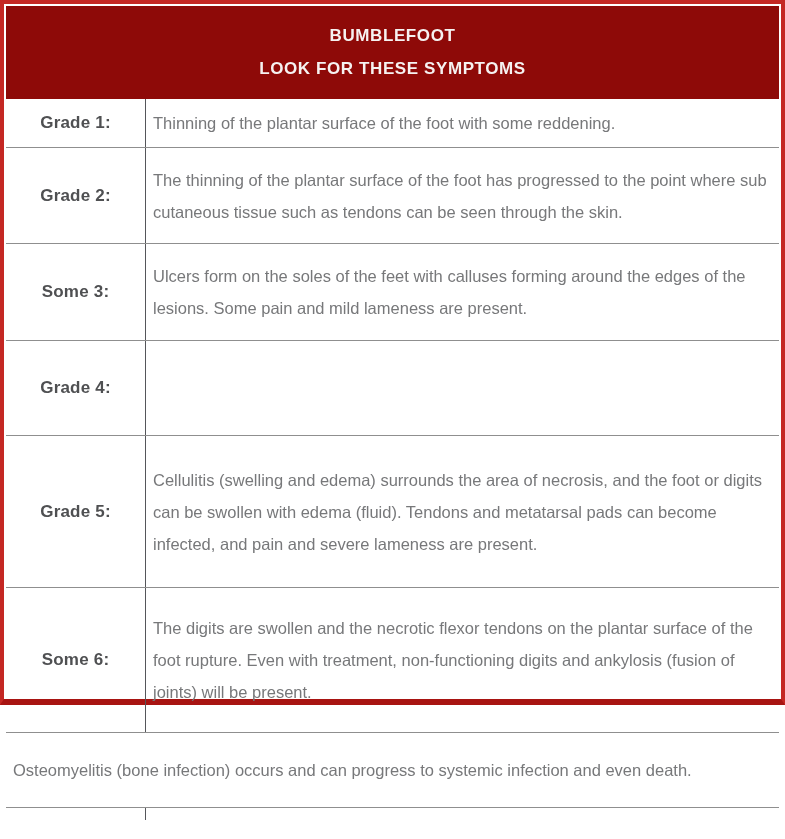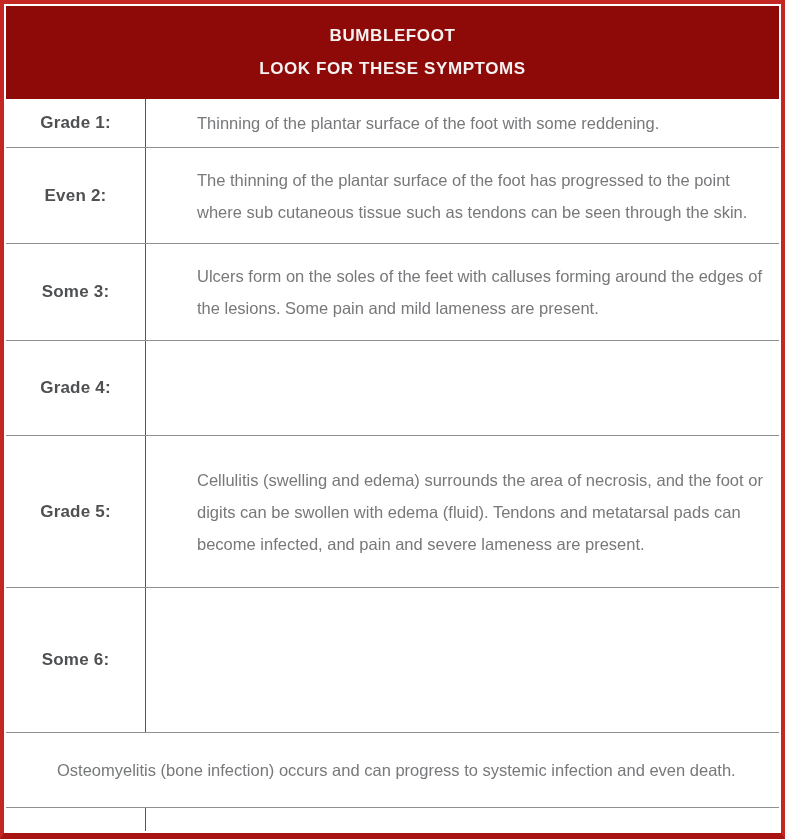--- a/index.html
+++ b/index.html
@@ -14,21 +14,21 @@
     --page-bg: #ffffff;
   }
   *{ box-sizing: border-box; margin:0; padding:0; }
   html,body{ background:#fff; }
   body{
     font-family: "Liberation Sans", "DejaVu Sans", sans-serif;
     width:785px; height:839px;
     overflow:hidden;
   }
   .frame{
-    width:785px; height:839px;
+    width:785px; height:705px;
     background: var(--page-bg);
     border: 4px solid var(--border-red);
     border-bottom: 6px solid var(--bottom-red);
     padding: 2px;
     display:flex;
     flex-direction: column;
   }
   .table-header{
     flex: 0 0 93px;
     background: var(--header-bg);
@@ -73,21 +73,20 @@
     color: var(--grade-text);
     font-size: 17px;
     font-weight: bold;
     letter-spacing: 0.2px;
   }
   .cell-desc{
     flex: 1 1 auto;
     display:flex;
     align-items:center;
     padding: 6px 10px 6px 7px;
-    margin-left: 44px;
   }
   .desc-text{
     color: var(--body-text);
     font-size: 16.5px;
     line-height: 32px;
   }
 </style>
 </head>
 <body>
 
@@ -100,21 +99,21 @@
       <div class="row">
         <div class="cell-grade">
           <span class="grade-label">Grade 1:</span>
         </div>
         <div class="cell-desc">
           <p class="desc-text">Thinning of the plantar surface of the foot with some reddening.</p>
         </div>
       </div>
       <div class="row">
         <div class="cell-grade">
-          <span class="grade-label">Even 2:</span>
+          <span class="grade-label">Grade 2:</span>
         </div>
         <div class="cell-desc">
           <p class="desc-text">The thinning of the plantar surface of the foot has progressed to the point where sub cutaneous tissue such as tendons can be seen through the skin.</p>
         </div>
       </div>
       <div class="row">
         <div class="cell-grade">
           <span class="grade-label">Some 3:</span>
         </div>
         <div class="cell-desc">
@@ -131,20 +130,23 @@
           <span class="grade-label">Grade 5:</span>
         </div>
         <div class="cell-desc">
           <p class="desc-text">Cellulitis (swelling and edema) surrounds the area of necrosis, and the foot or digits can be swollen with edema (fluid). Tendons and metatarsal pads can become infected, and pain and severe lameness are present.</p>
         </div>
       </div>
       <div class="row">
         <div class="cell-grade">
           <span class="grade-label">Some 6:</span>
         </div>
+        <div class="cell-desc">
+          <p class="desc-text">The digits are swollen and the necrotic flexor tendons on the plantar surface of the foot rupture. Even with treatment, non-functioning digits and ankylosis (fusion of joints) will be present.</p>
+        </div>
       </div>
       <div class="row">
         <div class="cell-desc">
           <p class="desc-text">Osteomyelitis (bone infection) occurs and can progress to systemic infection and even death.</p>
         </div>
       </div>
       <div class="row partial">
         <div class="cell-grade"></div>
         <div class="cell-desc"></div>
       </div>

